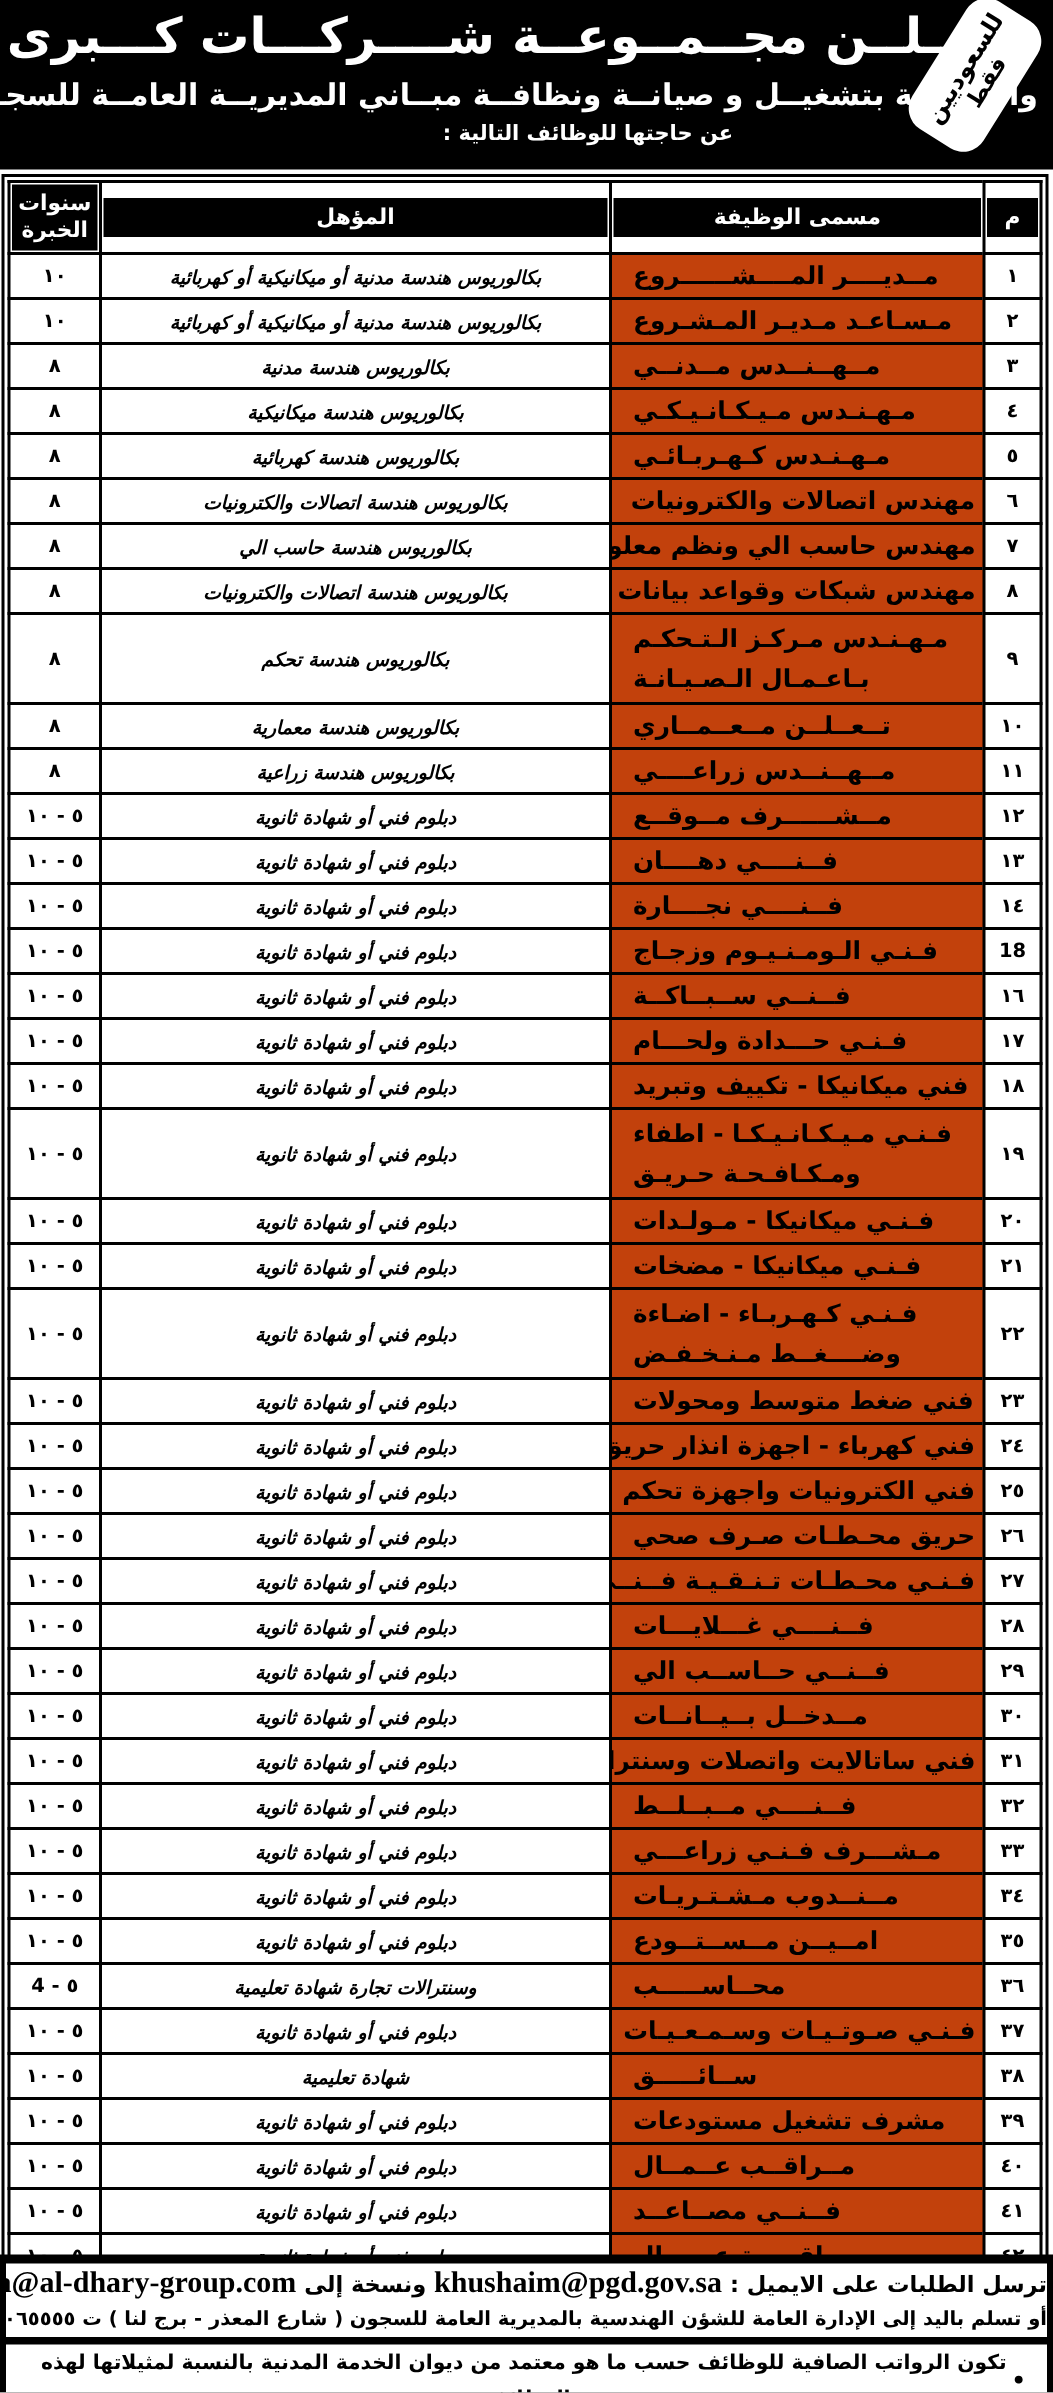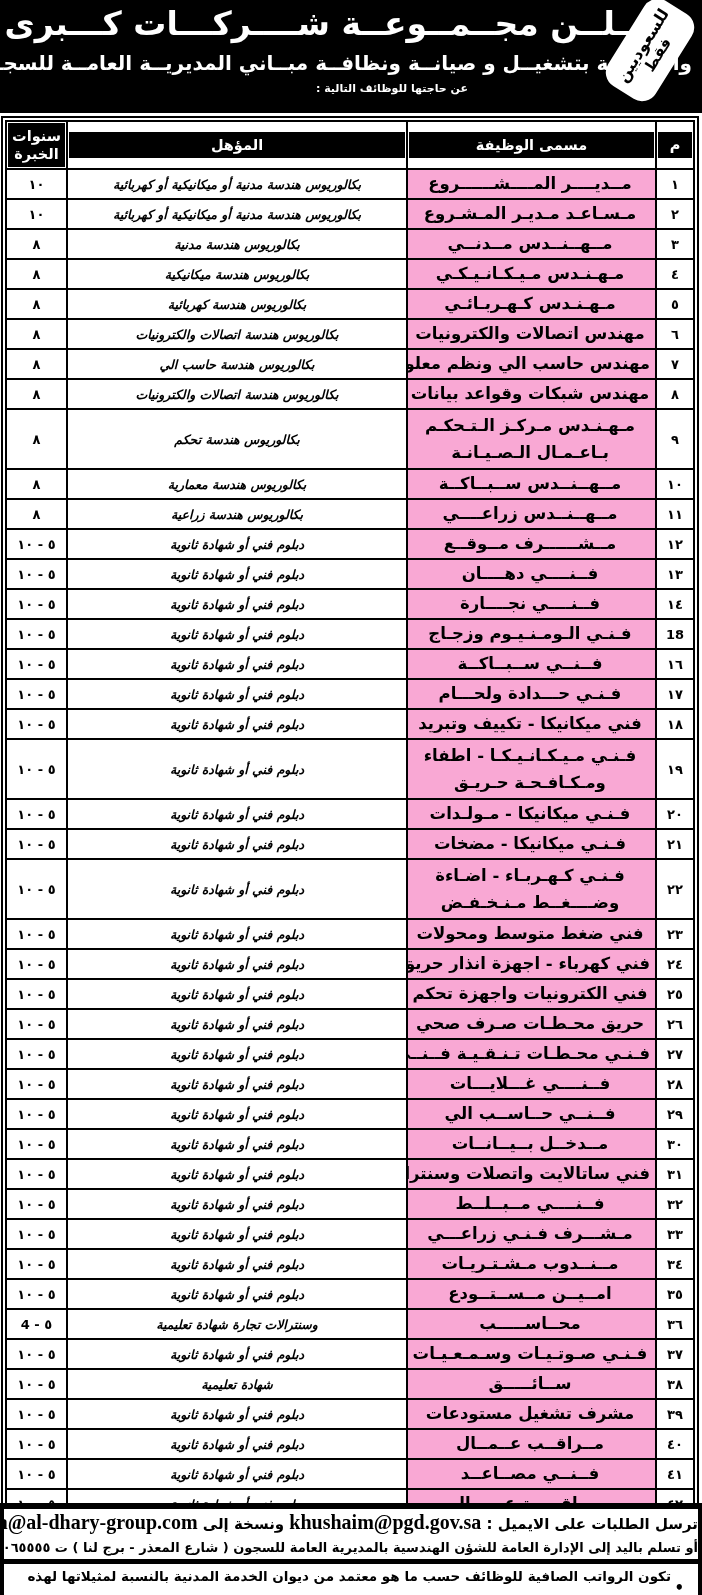--- a/index.html
+++ b/index.html
@@ -9,21 +9,21 @@
     font-family:"DejaVu Sans",sans-serif;font-weight:bold;color:#000;
   }
   
   .top-band{
     position:absolute;top:0;left:0;width:702px;height:113px;
     background:#000;color:#fff;
   }
   .top-inner{margin:0 10px 0 92px;text-align:center;}
   .t1{font-size:33px;line-height:48px;letter-spacing:1px;white-space:nowrap;}
   .t2{font-size:20px;line-height:30px;white-space:nowrap;}
-  .t3{font-size:11px;line-height:22px;}
+  .t3{font-size:14px;line-height:22px;}
   .badge{
     position:absolute;top:22px;right:2px;width:100px;height:56px;
     background:#fff;border-radius:16px;transform:rotate(-58deg);
     display:flex;flex-direction:column;align-items:center;justify-content:center;
     color:#000;text-align:center;
   }
   .badge .b1{font-size:16px;line-height:19px;}
   .badge .b2{font-size:15px;line-height:17px;}
   
   table.jobs{
@@ -38,21 +38,21 @@
   col.w-qual{width:340px;}
   col.w-exp{width:61px;}
   td,th{border:2px solid #000;padding:0;vertical-align:middle;}
   thead tr{height:32px;}
   th{background:#fff;}
   th .hdr{background:#000;color:#fff;margin:1px;padding:4px 2px;font-size:14.5px;line-height:18px;}
   tbody tr{height:30px;}
   tbody tr.tall{height:60px;}
   td.c-num{text-align:center;font-size:13px;}
   td.c-title{
-    background:#f9a8d4;text-align:center;padding:0 5px 0 2px;
+    background:#c2410c;text-align:left;padding:0 5px 0 14px;
     font-size:16.5px;white-space:nowrap;overflow:hidden;line-height:26px;
   }
   tr.tall td.c-title{white-space:normal;line-height:27px;margin-left:16px;}
   td.c-qual{text-align:center;font-size:12.5px;font-style:italic;}
   td.c-exp{text-align:center;font-size:13px;}
   
   .footer{
     position:absolute;left:0;top:1503px;width:702px;height:92px;
     background:#000;box-sizing:border-box;
     display:flex;flex-direction:column;gap:5px;padding:6px 4px 7px;
@@ -155,21 +155,21 @@
       <td class="c-exp">٨</td>
     </tr>
         <tr class="tall">
       <td class="c-num">٩</td>
       <td class="c-title">مـهـنـدس مـركـز الـتـحكـم بـاعـمـال الـصـيـانـة</td>
       <td class="c-qual">بكالوريوس هندسة تحكم</td>
       <td class="c-exp">٨</td>
     </tr>
         <tr>
       <td class="c-num">١٠</td>
-      <td class="c-title">مــهــنــدس ســبــاكــة</td>
+      <td class="c-title">تــعــلــن مــعــمــاري</td>
       <td class="c-qual">بكالوريوس هندسة معمارية</td>
       <td class="c-exp">٨</td>
     </tr>
         <tr>
       <td class="c-num">١١</td>
       <td class="c-title">مــهــنــدس زراعــــي</td>
       <td class="c-qual">بكالوريوس هندسة زراعية</td>
       <td class="c-exp">٨</td>
     </tr>
         <tr>

